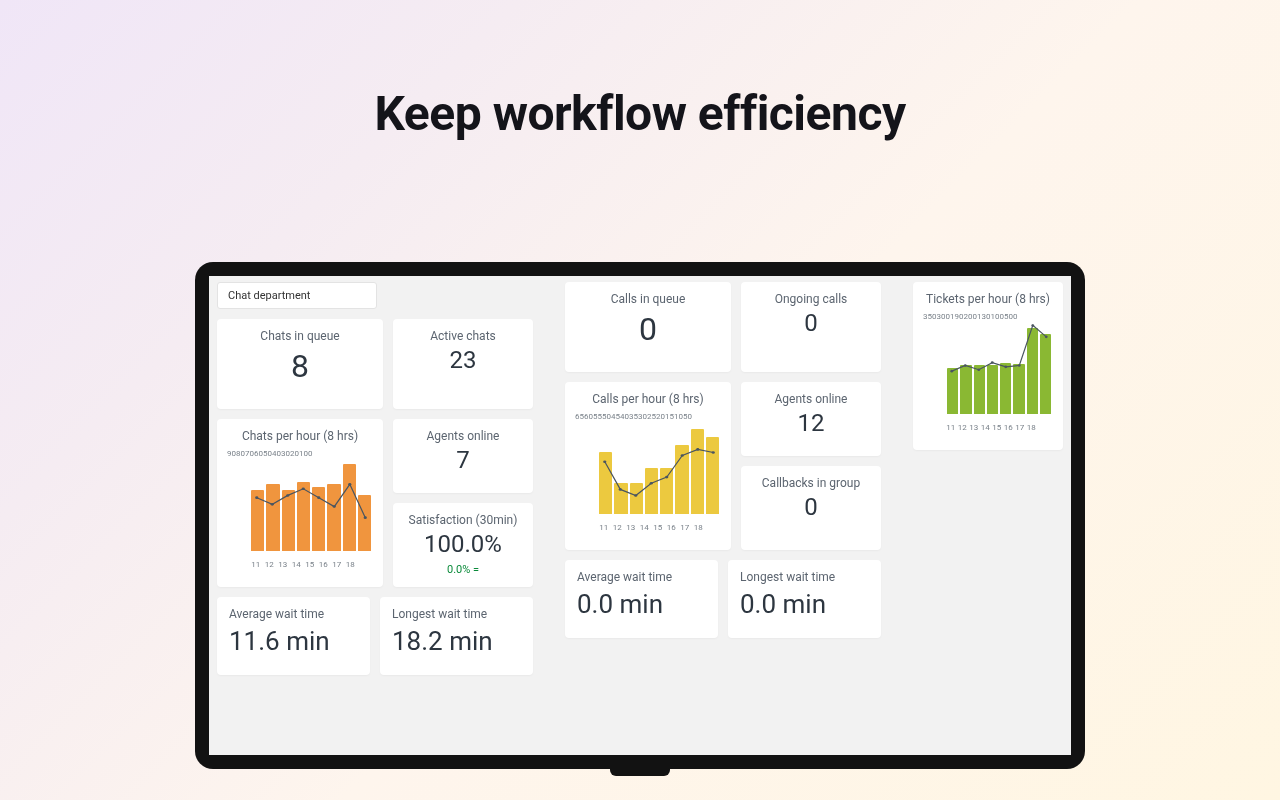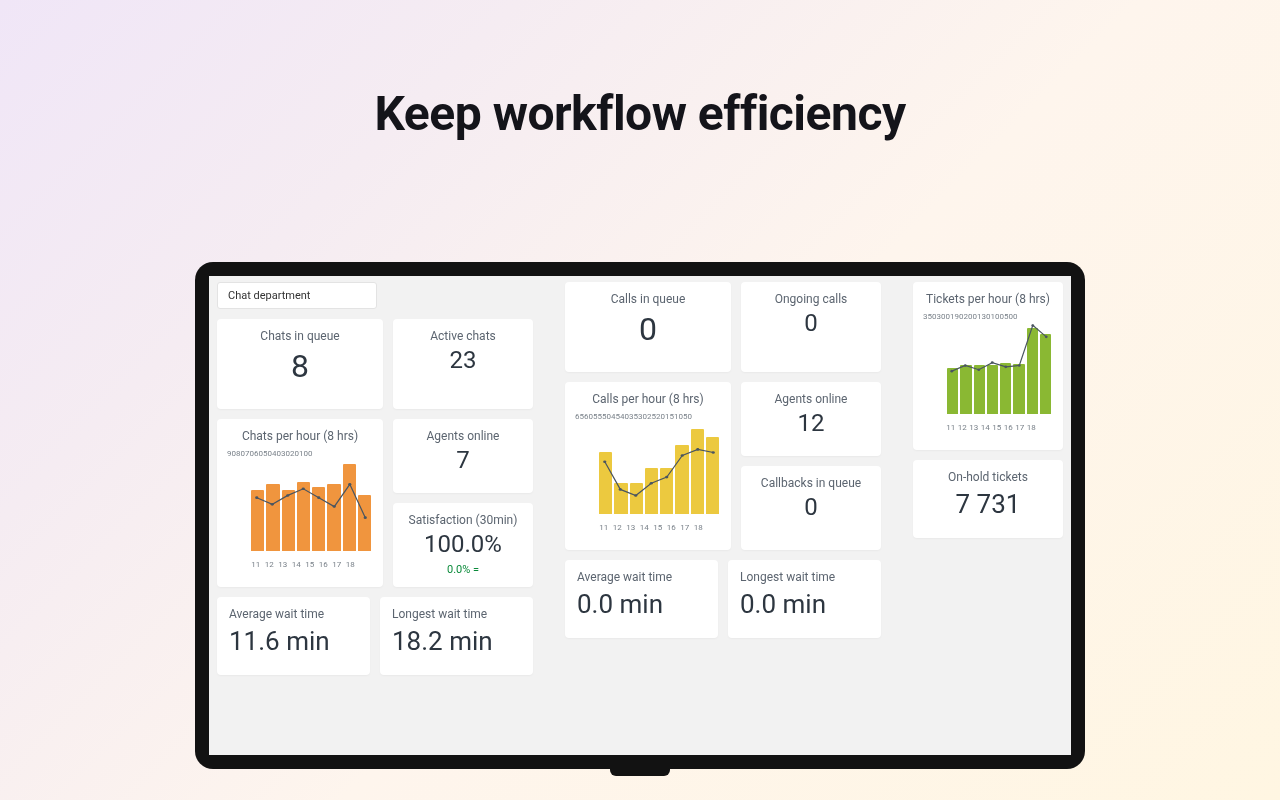--- a/index.html
+++ b/index.html
@@ -329,21 +329,21 @@
                   </div>
               </div>
             </div>
           </div>
           <div class="stack narrow">
             <div class="card small h74">
               <div class="card-title">Agents online</div>
               <div class="card-value">12</div>
             </div>
             <div class="card small" style="height:84px;">
-              <div class="card-title">Callbacks in queue</div>
+              <div class="card-title">Callbacks in group</div>
               <div class="card-value">0</div>
             </div>
           </div>
         </div>
 
         <div class="row">
           <div class="card" style="flex:1; align-items:flex-start; height:78px;">
             <div class="card-title">Average wait time</div>
             <div class="card-value med">0.0 min</div>
           </div>
@@ -399,21 +399,17 @@
                   <span>14</span>
                   <span>15</span>
                   <span>16</span>
                   <span>17</span>
                   <span>18</span>
                 </div>
             </div>
           </div>
         </div>
 
-        <div class="card" style="height:78px; align-items:center;">
-          <div class="card-title">On-hold tickets</div>
-          <div class="card-value med">7 731</div>
-        </div>
       </div>
 
     </div>
   </div>
 </div>
 
 </body></html>

